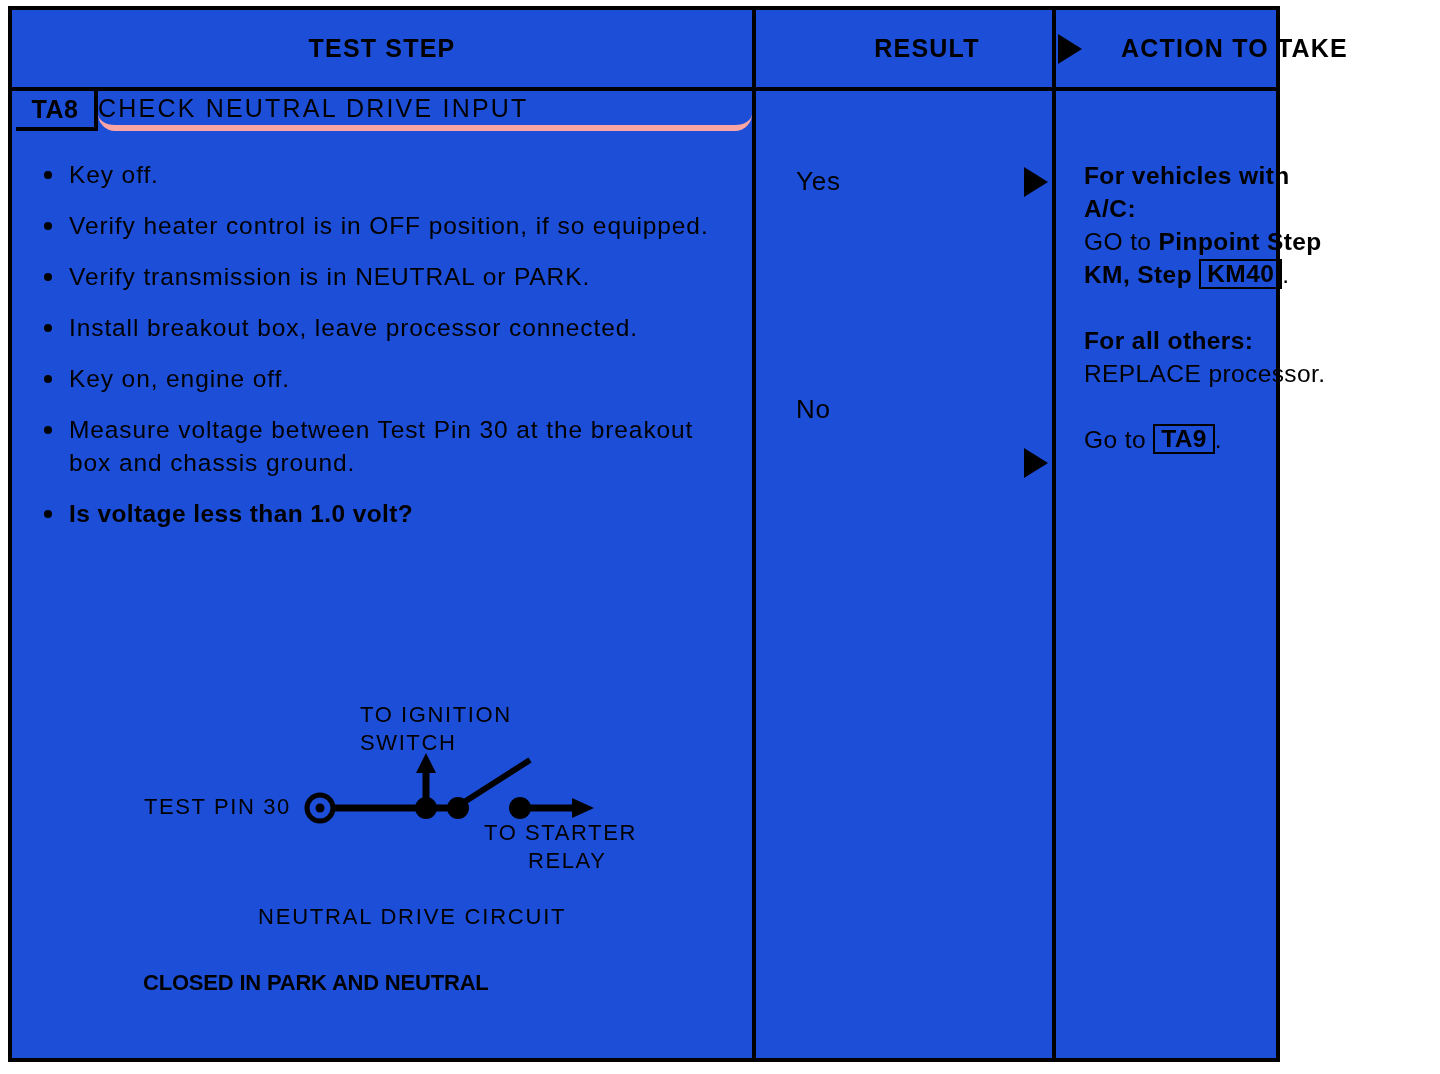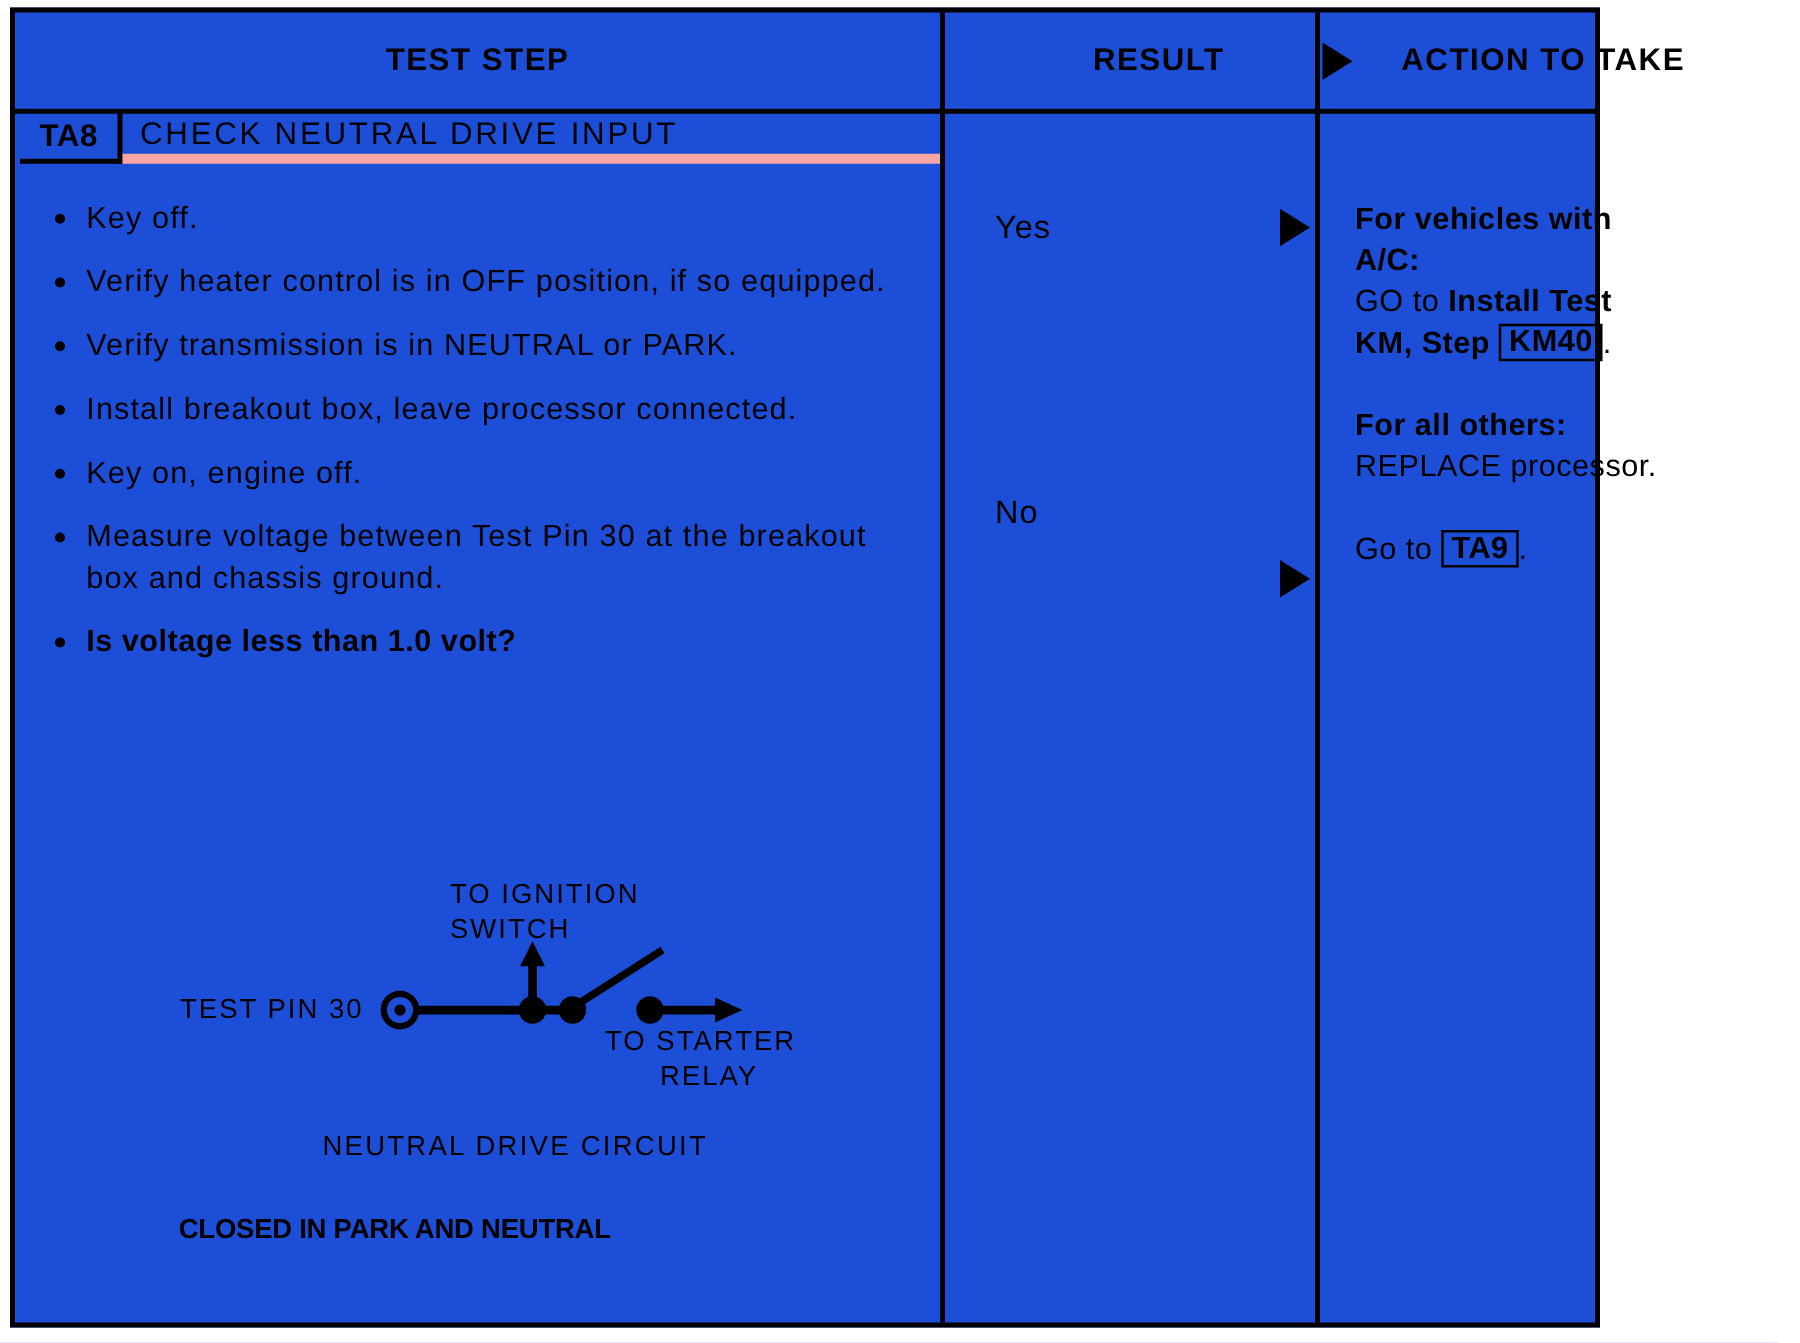--- a/index.html
+++ b/index.html
@@ -117,26 +117,26 @@
     font-weight: bold;
     font-size: 25px;
     letter-spacing: 0.5px;
   }
   .ta8-title {
     position: absolute;
     left: 86px;
     top: 0;
     right: 0;
     height: 40px;
-    border-bottom: 8px solid #fca5a5;
+    border-bottom: 6px solid #fca5a5;
     display: flex;
     align-items: center;
-    padding-left: 14px;
     font-size: 25px;
     letter-spacing: 2.2px;
+    border-radius: 17px;
   }
 
   
   .steps {
     position: absolute;
     left: 24px;
     top: 148px;
     width: 700px;
   }
   .step-item {
@@ -330,21 +330,21 @@
       <span class="tri res-tri t2"></span>
     </div>
 
     <div class="action-col">
       <div class="act-block">
         <div class="act-b">For vehicles with</div>
         <div class="act-b">A/C:</div>
         <div>
           <span>GO</span>
           <span>to</span>
-          <span class="act-b">Install Test</span>
+          <span class="act-b">Pinpoint Step</span>
         </div>
         <div>
           <span class="act-b">KM, Step</span>
           <span class="boxref">KM40</span><span>.</span>
         </div>
         <div class="gap"></div>
         <div class="act-b">For all others:</div>
         <div>REPLACE processor.</div>
       </div>
 

